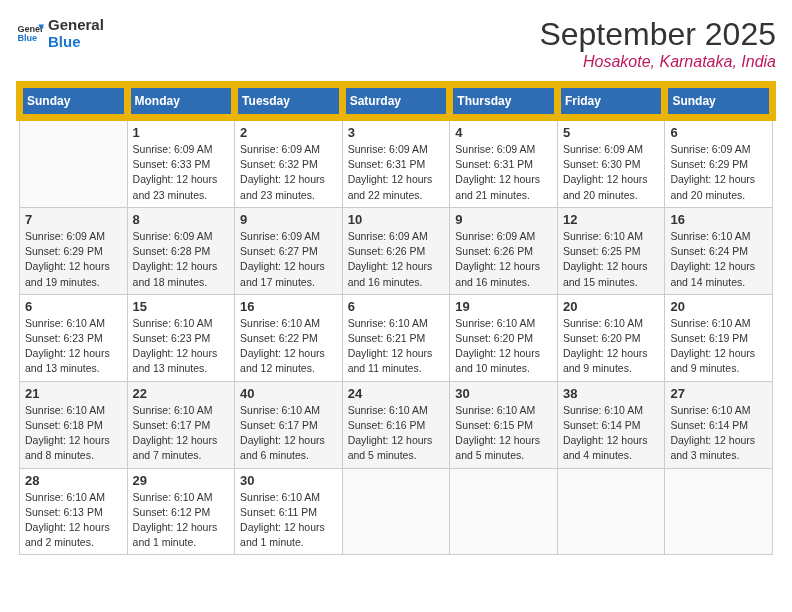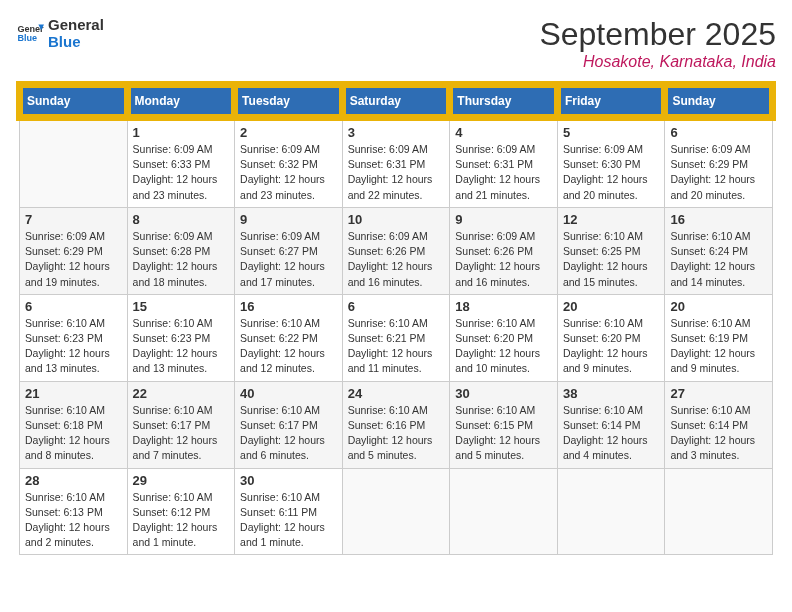--- a/index.html
+++ b/index.html
@@ -234,21 +234,21 @@
 and 12 minutes.</div>
         </td>
         <td>
           <span class="day-num">6</span>
           <div class="day-info" style="white-space: pre-line;">Sunrise: 6:10 AM
 Sunset: 6:21 PM
 Daylight: 12 hours
 and 11 minutes.</div>
         </td>
         <td>
-          <span class="day-num">18</span>
+          <span class="day-num">19</span>
           <div class="day-info" style="white-space: pre-line;">Sunrise: 6:10 AM
 Sunset: 6:20 PM
 Daylight: 12 hours
 and 10 minutes.</div>
         </td>
         <td>
           <span class="day-num">20</span>
           <div class="day-info" style="white-space: pre-line;">Sunrise: 6:10 AM
 Sunset: 6:20 PM
 Daylight: 12 hours

